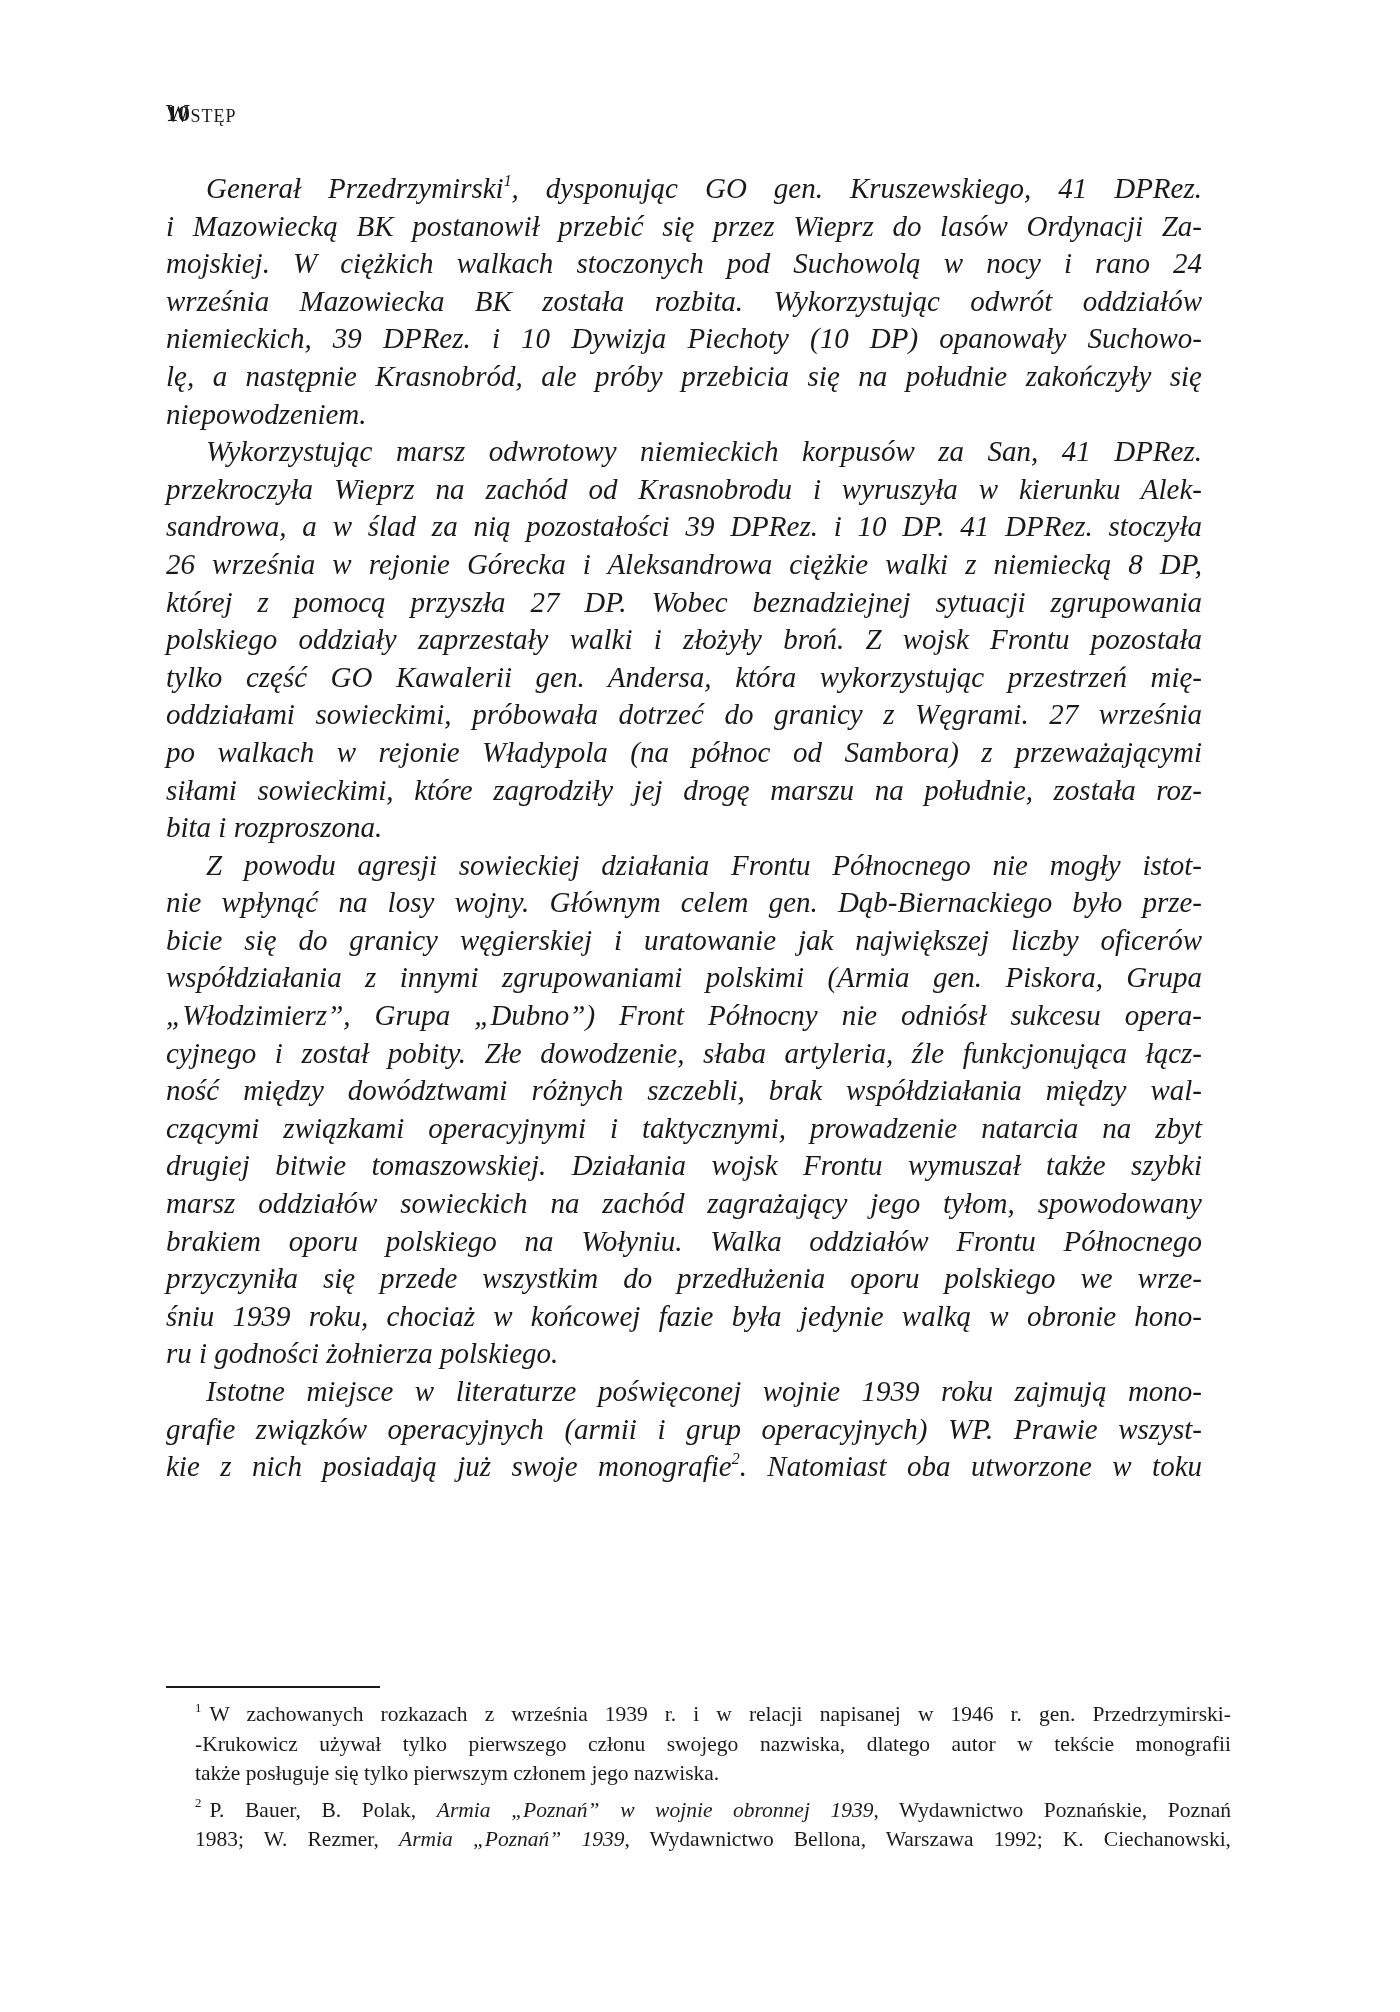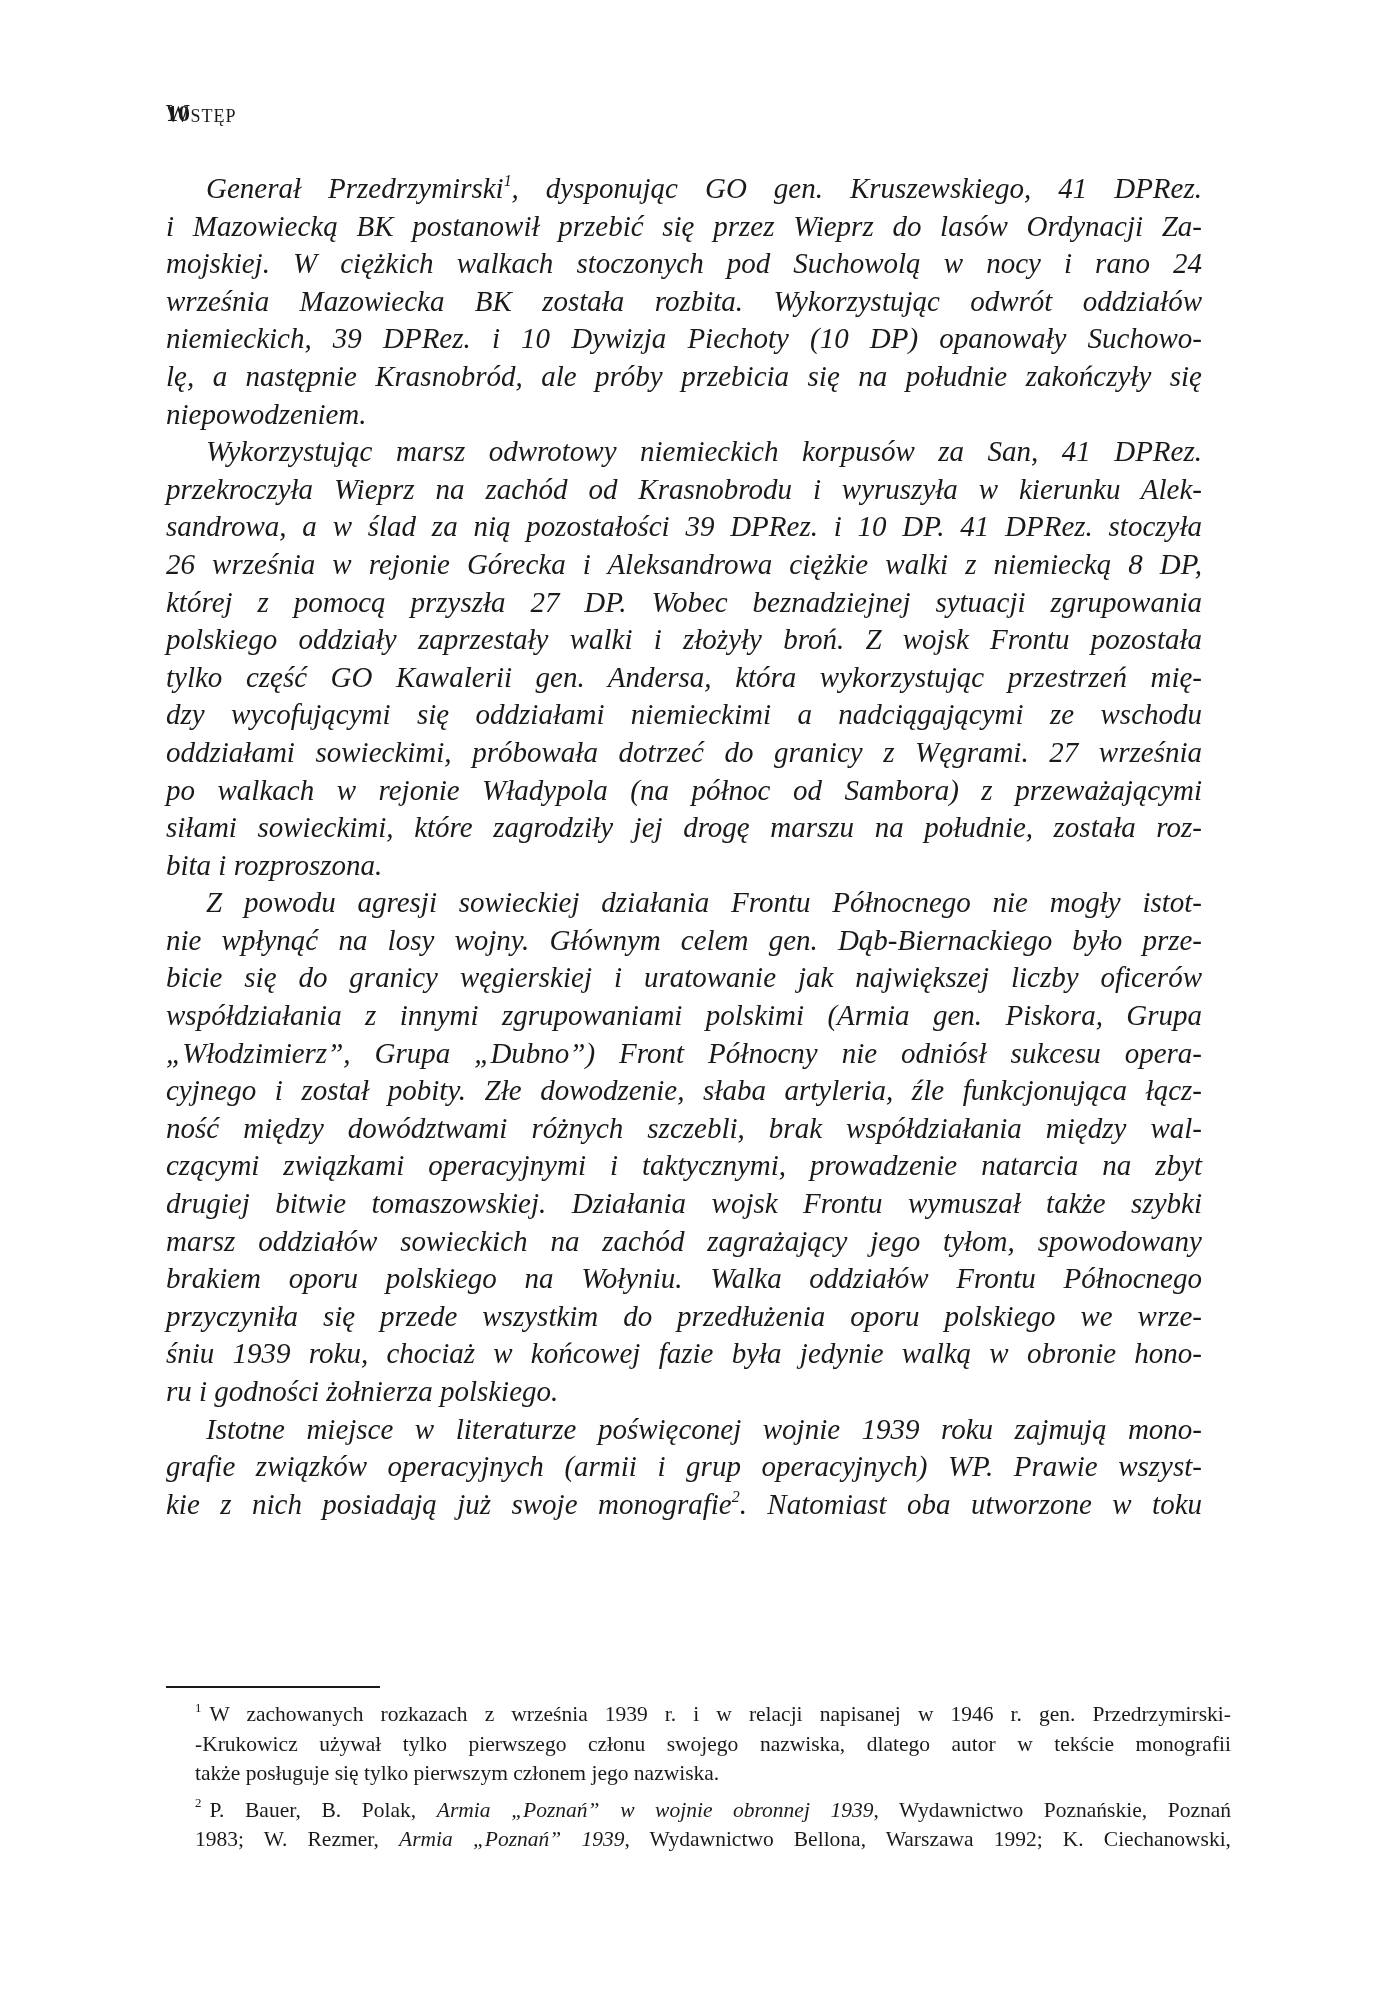--- a/index.html
+++ b/index.html
@@ -45,21 +45,20 @@
     </p>
 
     <p>
       <span class="line indent">Wykorzystując marsz odwrotowy niemieckich korpusów za San, 41 DPRez.</span>
       <span class="line">przekroczyła Wieprz na zachód od Krasnobrodu i wyruszyła w kierunku Alek-</span>
       <span class="line">sandrowa, a w ślad za nią pozostałości 39 DPRez. i 10 DP. 41 DPRez. stoczyła</span>
       <span class="line">26 września w rejonie Górecka i Aleksandrowa ciężkie walki z niemiecką 8 DP,</span>
       <span class="line">której z pomocą przyszła 27 DP. Wobec beznadziejnej sytuacji zgrupowania</span>
       <span class="line">polskiego oddziały zaprzestały walki i złożyły broń. Z wojsk Frontu pozostała</span>
       <span class="line">tylko część GO Kawalerii gen. Andersa, która wykorzystując przestrzeń mię-</span>
-      <span class="line">dzy wycofującymi się oddziałami niemieckimi a nadciągającymi ze wschodu</span>
       <span class="line">oddziałami sowieckimi, próbowała dotrzeć do granicy z Węgrami. 27 września</span>
       <span class="line">po walkach w rejonie Władypola (na północ od Sambora) z przeważającymi</span>
       <span class="line">siłami sowieckimi, które zagrodziły jej drogę marszu na południe, została roz-</span>
       <span class="line last">bita i rozproszona.</span>
     </p>
 
     <p>
       <span class="line indent">Z powodu agresji sowieckiej działania Frontu Północnego nie mogły istot-</span>
       <span class="line">nie wpłynąć na losy wojny. Głównym celem gen. Dąb-Biernackiego było prze-</span>
       <span class="line">bicie się do granicy węgierskiej i uratowanie jak największej liczby oficerów</span>

